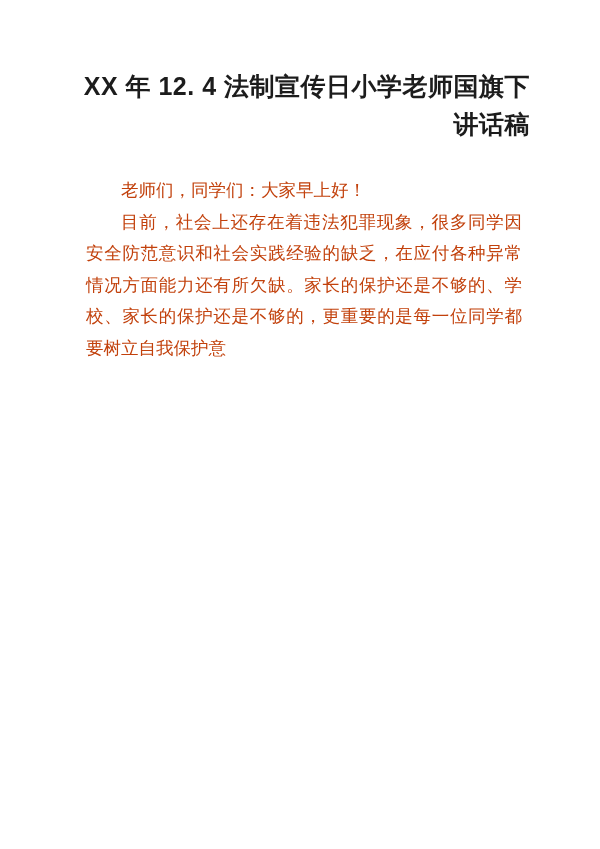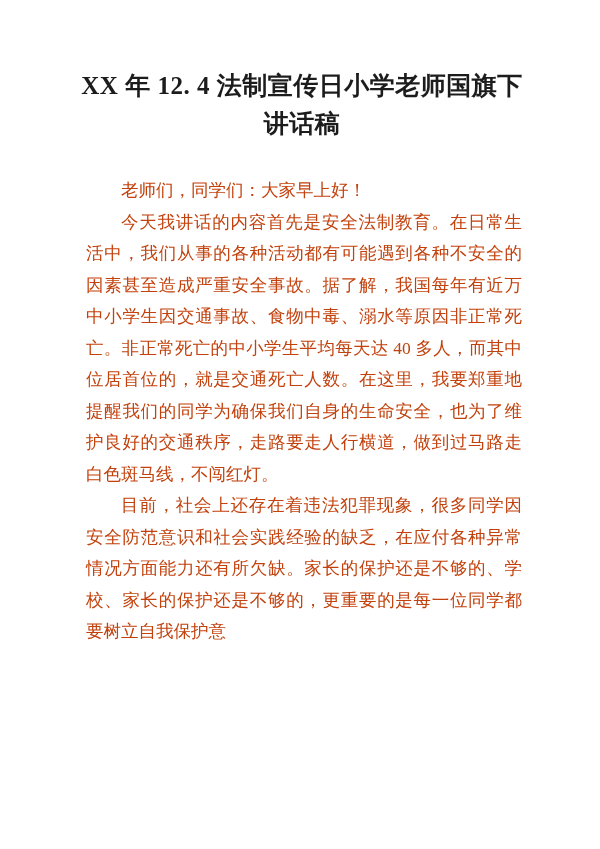--- a/index.html
+++ b/index.html
@@ -11,25 +11,25 @@
     position: relative;
     box-sizing: border-box;
     width: 600px;
     height: 849px;
     margin: 0;
     background: #ffffff;
     overflow: hidden;
   }
   .title {
     margin: 67px 70px 0 74px;
-    font-family: Liberation Serif, serif;
+    font-family: Liberation Sans, sans-serif;
     font-weight: 700;
     font-size: 25px;
     line-height: 38px;
-    text-align: center;
+    text-align: right;
     letter-spacing: 0.5px;
     color: #1c1c1c;
   }
   .doc-body {
     margin: 32px 78px 0 86px;
     font-family: "Liberation Serif", "DejaVu Serif", serif;
     font-size: 17.5px;
     line-height: 31.5px;
     text-align: justify;
     color: #c2410c;
@@ -42,16 +42,15 @@
   }
 </style>
 </head>
 <body>
 
 <div class="page">
   <h1 class="title">XX 年 12. 4 法制宣传日小学老师国旗下讲话稿</h1>
 
   <div class="doc-body">
     <p>老师们，同学们：大家早上好！</p>
-    <p>今天我讲话的内容首先是安全法制教育。在日常生活中，我们从事的各种活动都有可能遇到各种不安全的因素甚至造成严重安全事故。据了解，我国每年有近万中小学生因交通事故、食物中毒、溺水等原因非正常死亡。非正常死亡的中小学生平均每天达 40 多人，而其中位居首位的，就是交通死亡人数。在这里，我要郑重地提醒我们的同学为确保我们自身的生命安全，也为了维护良好的交通秩序，走路要走人行横道，做到过马路走白色斑马线，不闯红灯。</p>
     <p>目前，社会上还存在着违法犯罪现象，很多同学因安全防范意识和社会实践经验的缺乏，在应付各种异常情况方面能力还有所欠缺。家长的保护还是不够的、学校、家长的保护还是不够的，更重要的是每一位同学都要树立自我保护意</p>
   </div>
 </div>
 
 </body></html>

